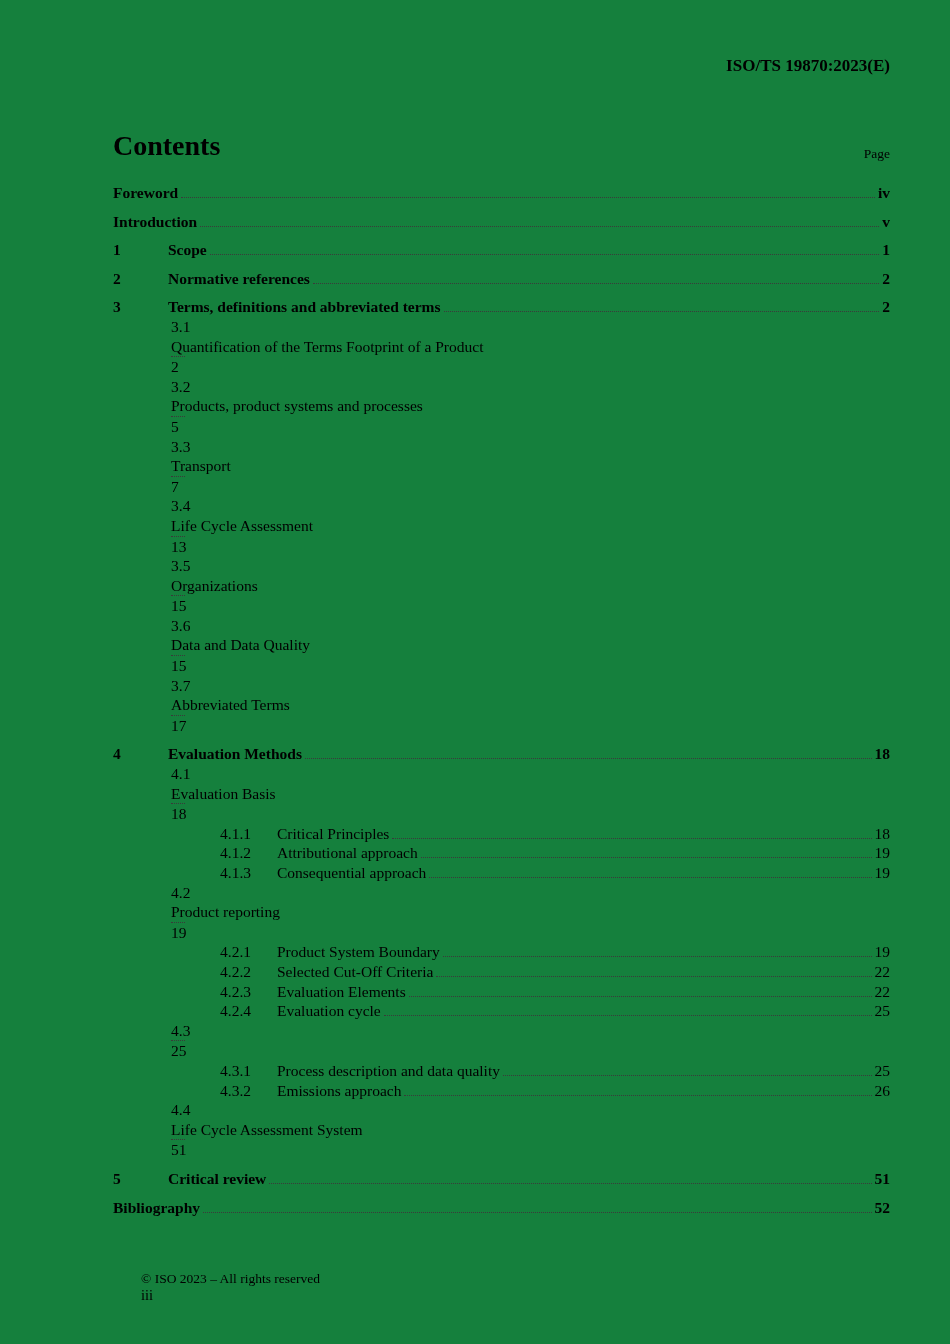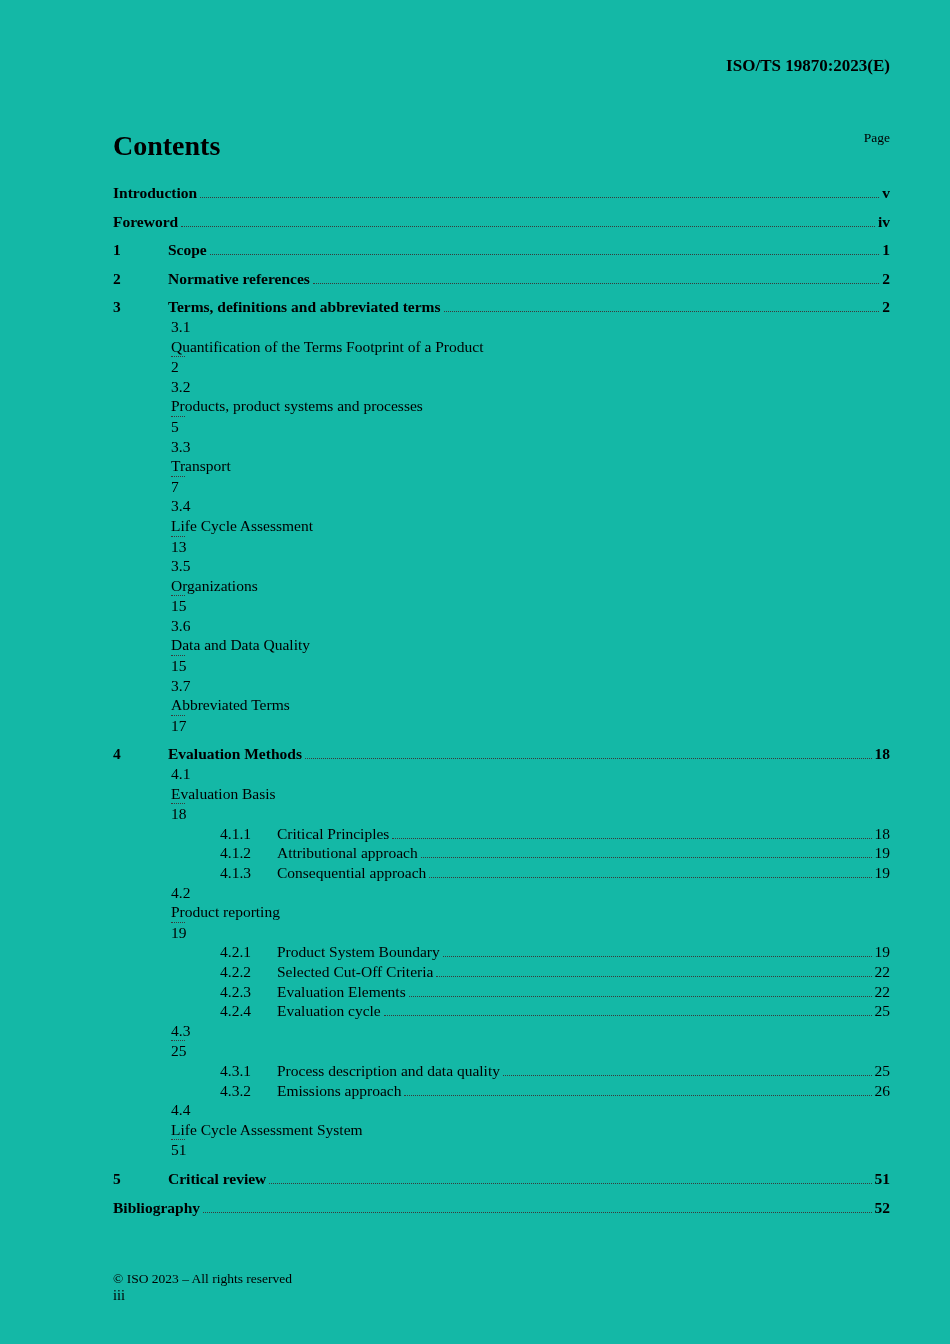--- a/index.html
+++ b/index.html
@@ -4,32 +4,32 @@
 <style>
   * { box-sizing: border-box; margin: 0; padding: 0; }
   html, body { background: #ffffff; }
   body {
     width: 950px; height: 1344px;
     font-family: "Liberation Serif", "DejaVu Serif", serif;
     color: #000;
     position: relative;
     overflow: hidden;
   }
-  .page { position: absolute; inset: 0; background: #14b8a6; }
+  .page { position: absolute; inset: 0; background: #15803d; }
 
   .header {
     position: absolute; top: 56px; left: 113px; right: 60px;
     text-align: right;
     font-weight: bold; font-size: 17px;
   }
 
   .content { position: absolute; top: 130px; left: 113px; right: 60px; }
 
   .title-row {
-    display: flex; justify-content: space-between; align-items: flex-start;
+    display: flex; justify-content: space-between; align-items: flex-end;
     margin-bottom: 21px;
   }
   .doc-title { font-size: 28px; font-weight: bold; }
   .page-label { font-size: 13.5px; }
 
   .toc-row {
     display: flex; align-items: baseline;
     font-size: 15.5px; line-height: 19.6px;
     white-space: nowrap;
   }
@@ -55,48 +55,48 @@
   }
 
   .toc-page { flex: 0 0 auto; text-align: right; }
 
   .footer {
     position: absolute; left: 113px; right: 60px; bottom: 40px;
     display: flex; justify-content: space-between; align-items: baseline;
     font-size: 13.5px;
     flex-direction: column;
   }
-  .footer .folio { font-size: 14.5px; }
+  .footer .folio { font-size: 14.5px; margin-left: 28px; }
 </style>
 </head>
 <body>
 
 <div class="page">
 
   <div class="header">
     <span>ISO/TS 19870:2023(E)</span>
   </div>
 
   <div class="content">
     <div class="title-row">
       <span class="doc-title">Contents</span>
       <span class="page-label">Page</span>
     </div>
     <div class="toc">
         <div class="toc-row level-0 bold">
     <span class="toc-number"></span>
+    <span class="toc-label">Foreword</span>
+    <span class="toc-leader"></span>
+    <span class="toc-page">iv</span>
+  </div>
+        <div class="toc-row level-0 bold">
+    <span class="toc-number"></span>
     <span class="toc-label">Introduction</span>
     <span class="toc-leader"></span>
     <span class="toc-page">v</span>
-  </div>
-        <div class="toc-row level-0 bold">
-    <span class="toc-number"></span>
-    <span class="toc-label">Foreword</span>
-    <span class="toc-leader"></span>
-    <span class="toc-page">iv</span>
   </div>
         <div class="toc-row level-0 bold">
     <span class="toc-number has-num">1</span>
     <span class="toc-label">Scope</span>
     <span class="toc-leader"></span>
     <span class="toc-page">1</span>
   </div>
         <div class="toc-row level-0 bold">
     <span class="toc-number has-num">2</span>
     <span class="toc-label">Normative references</span>

